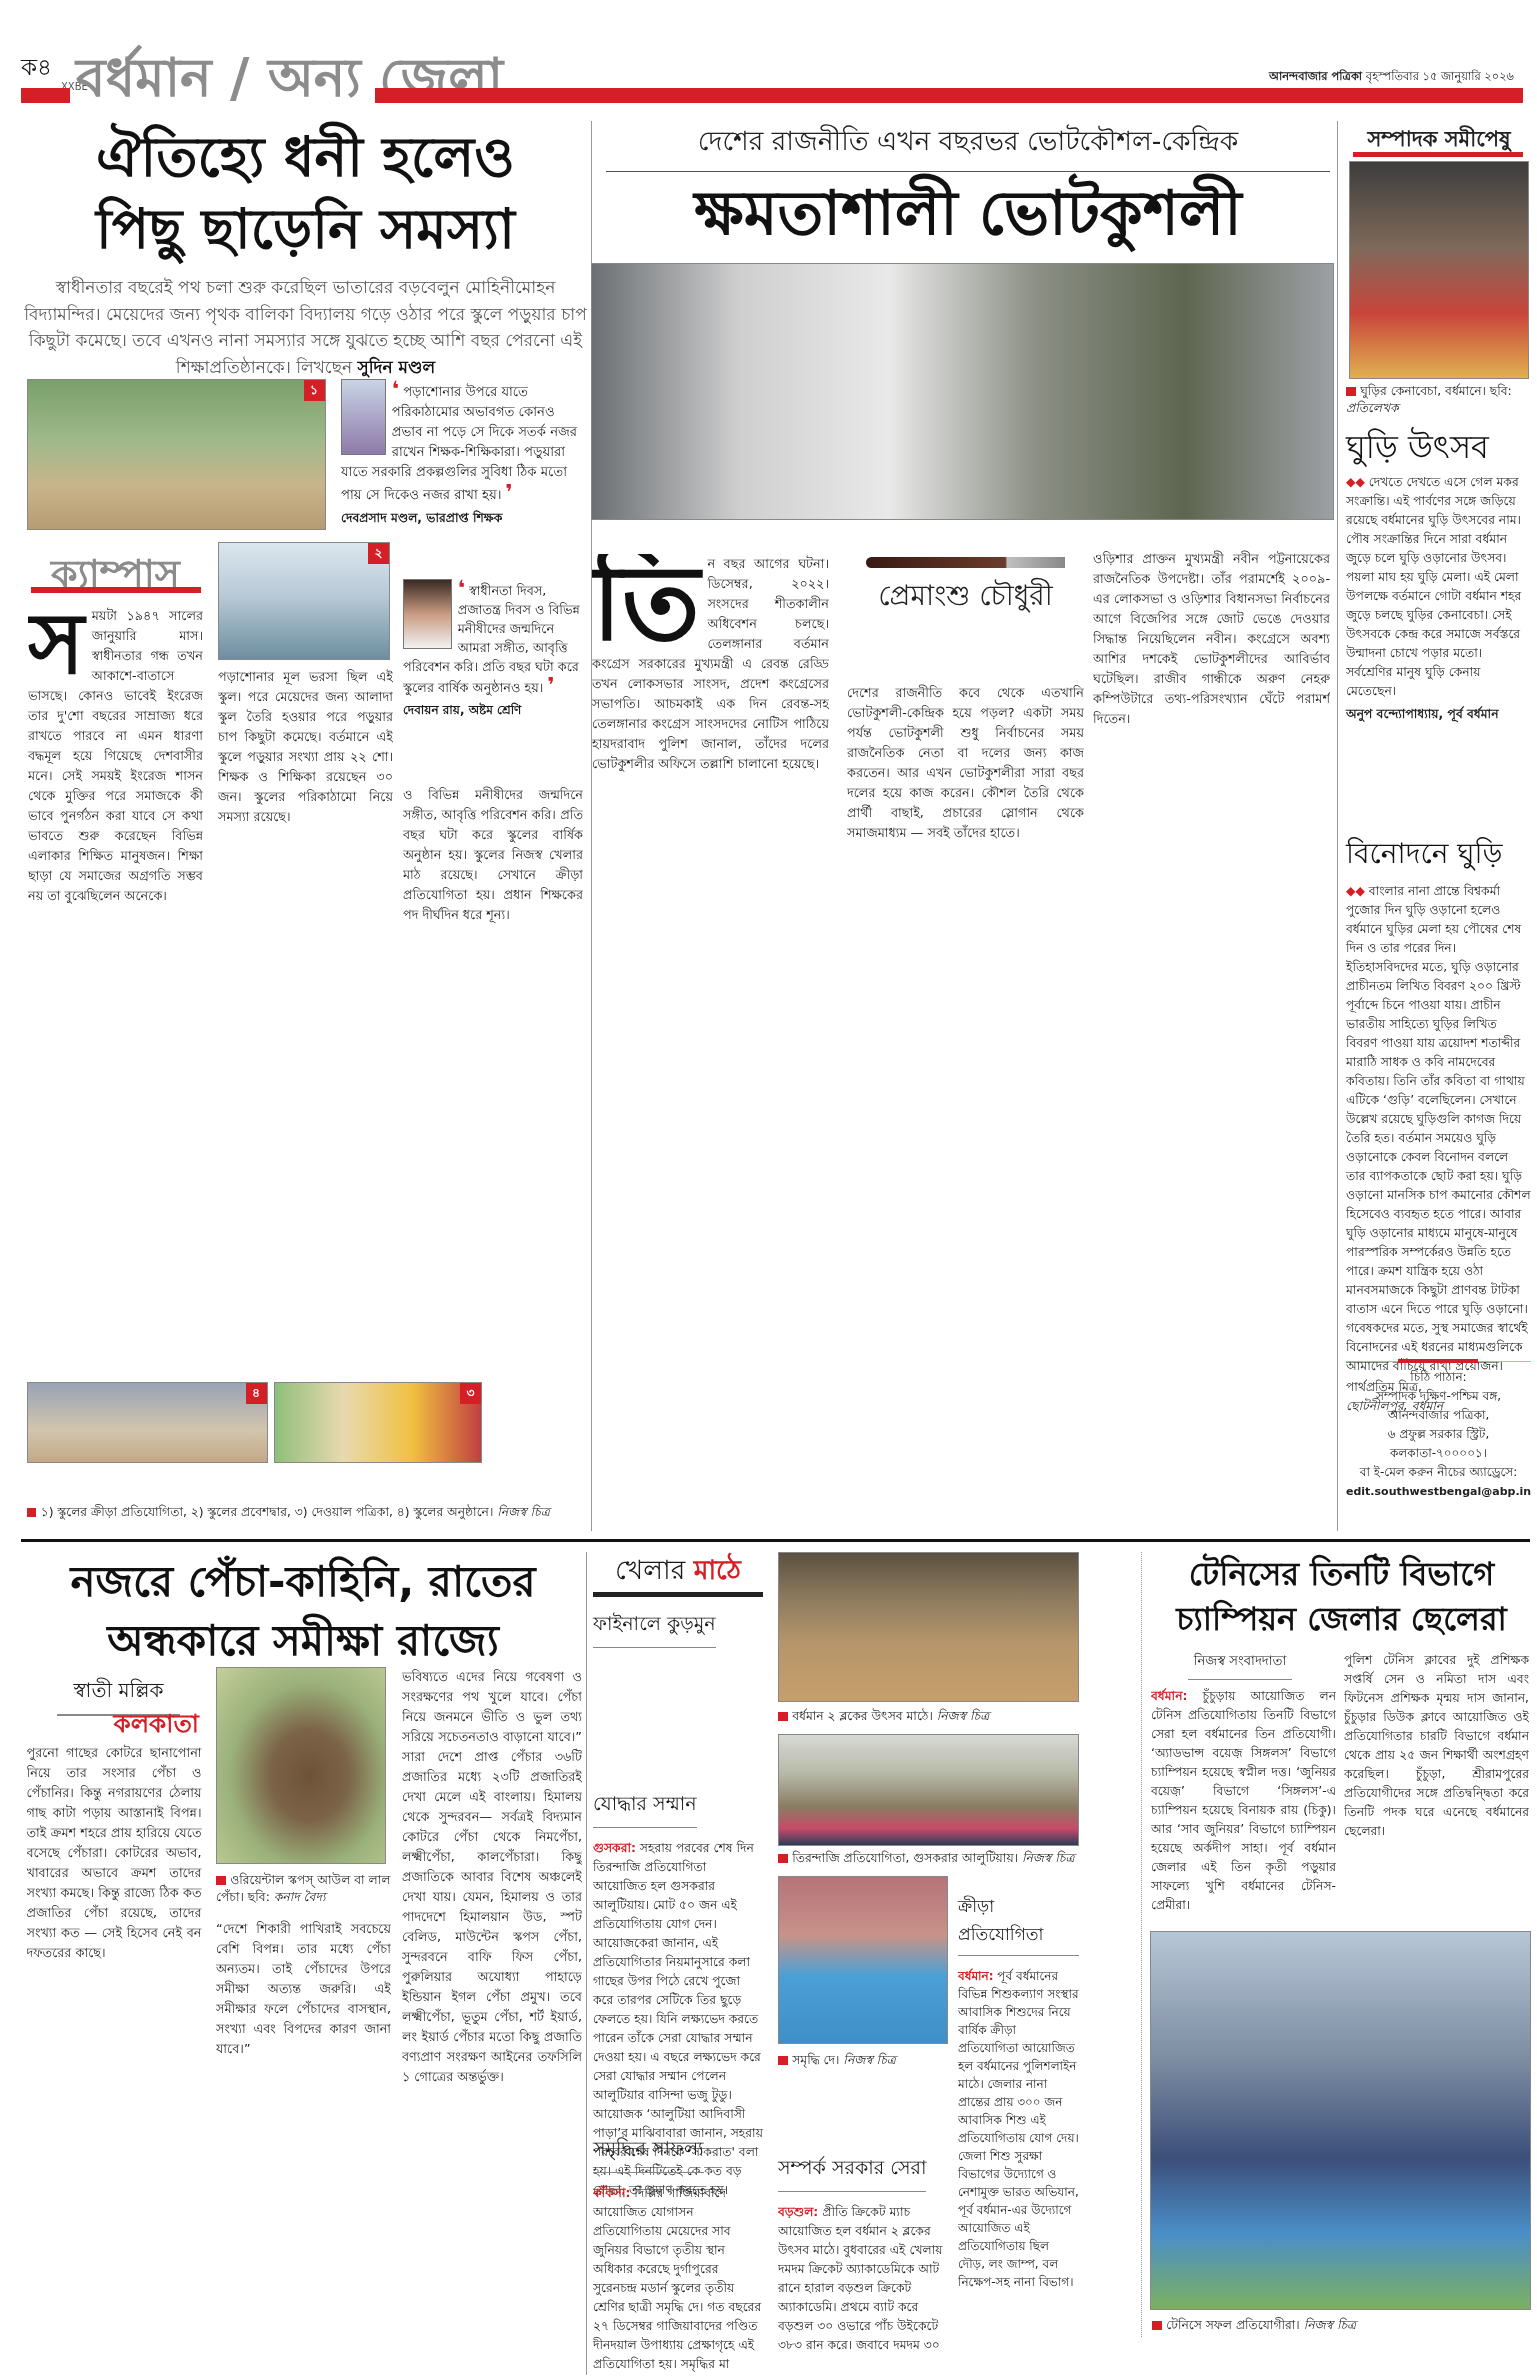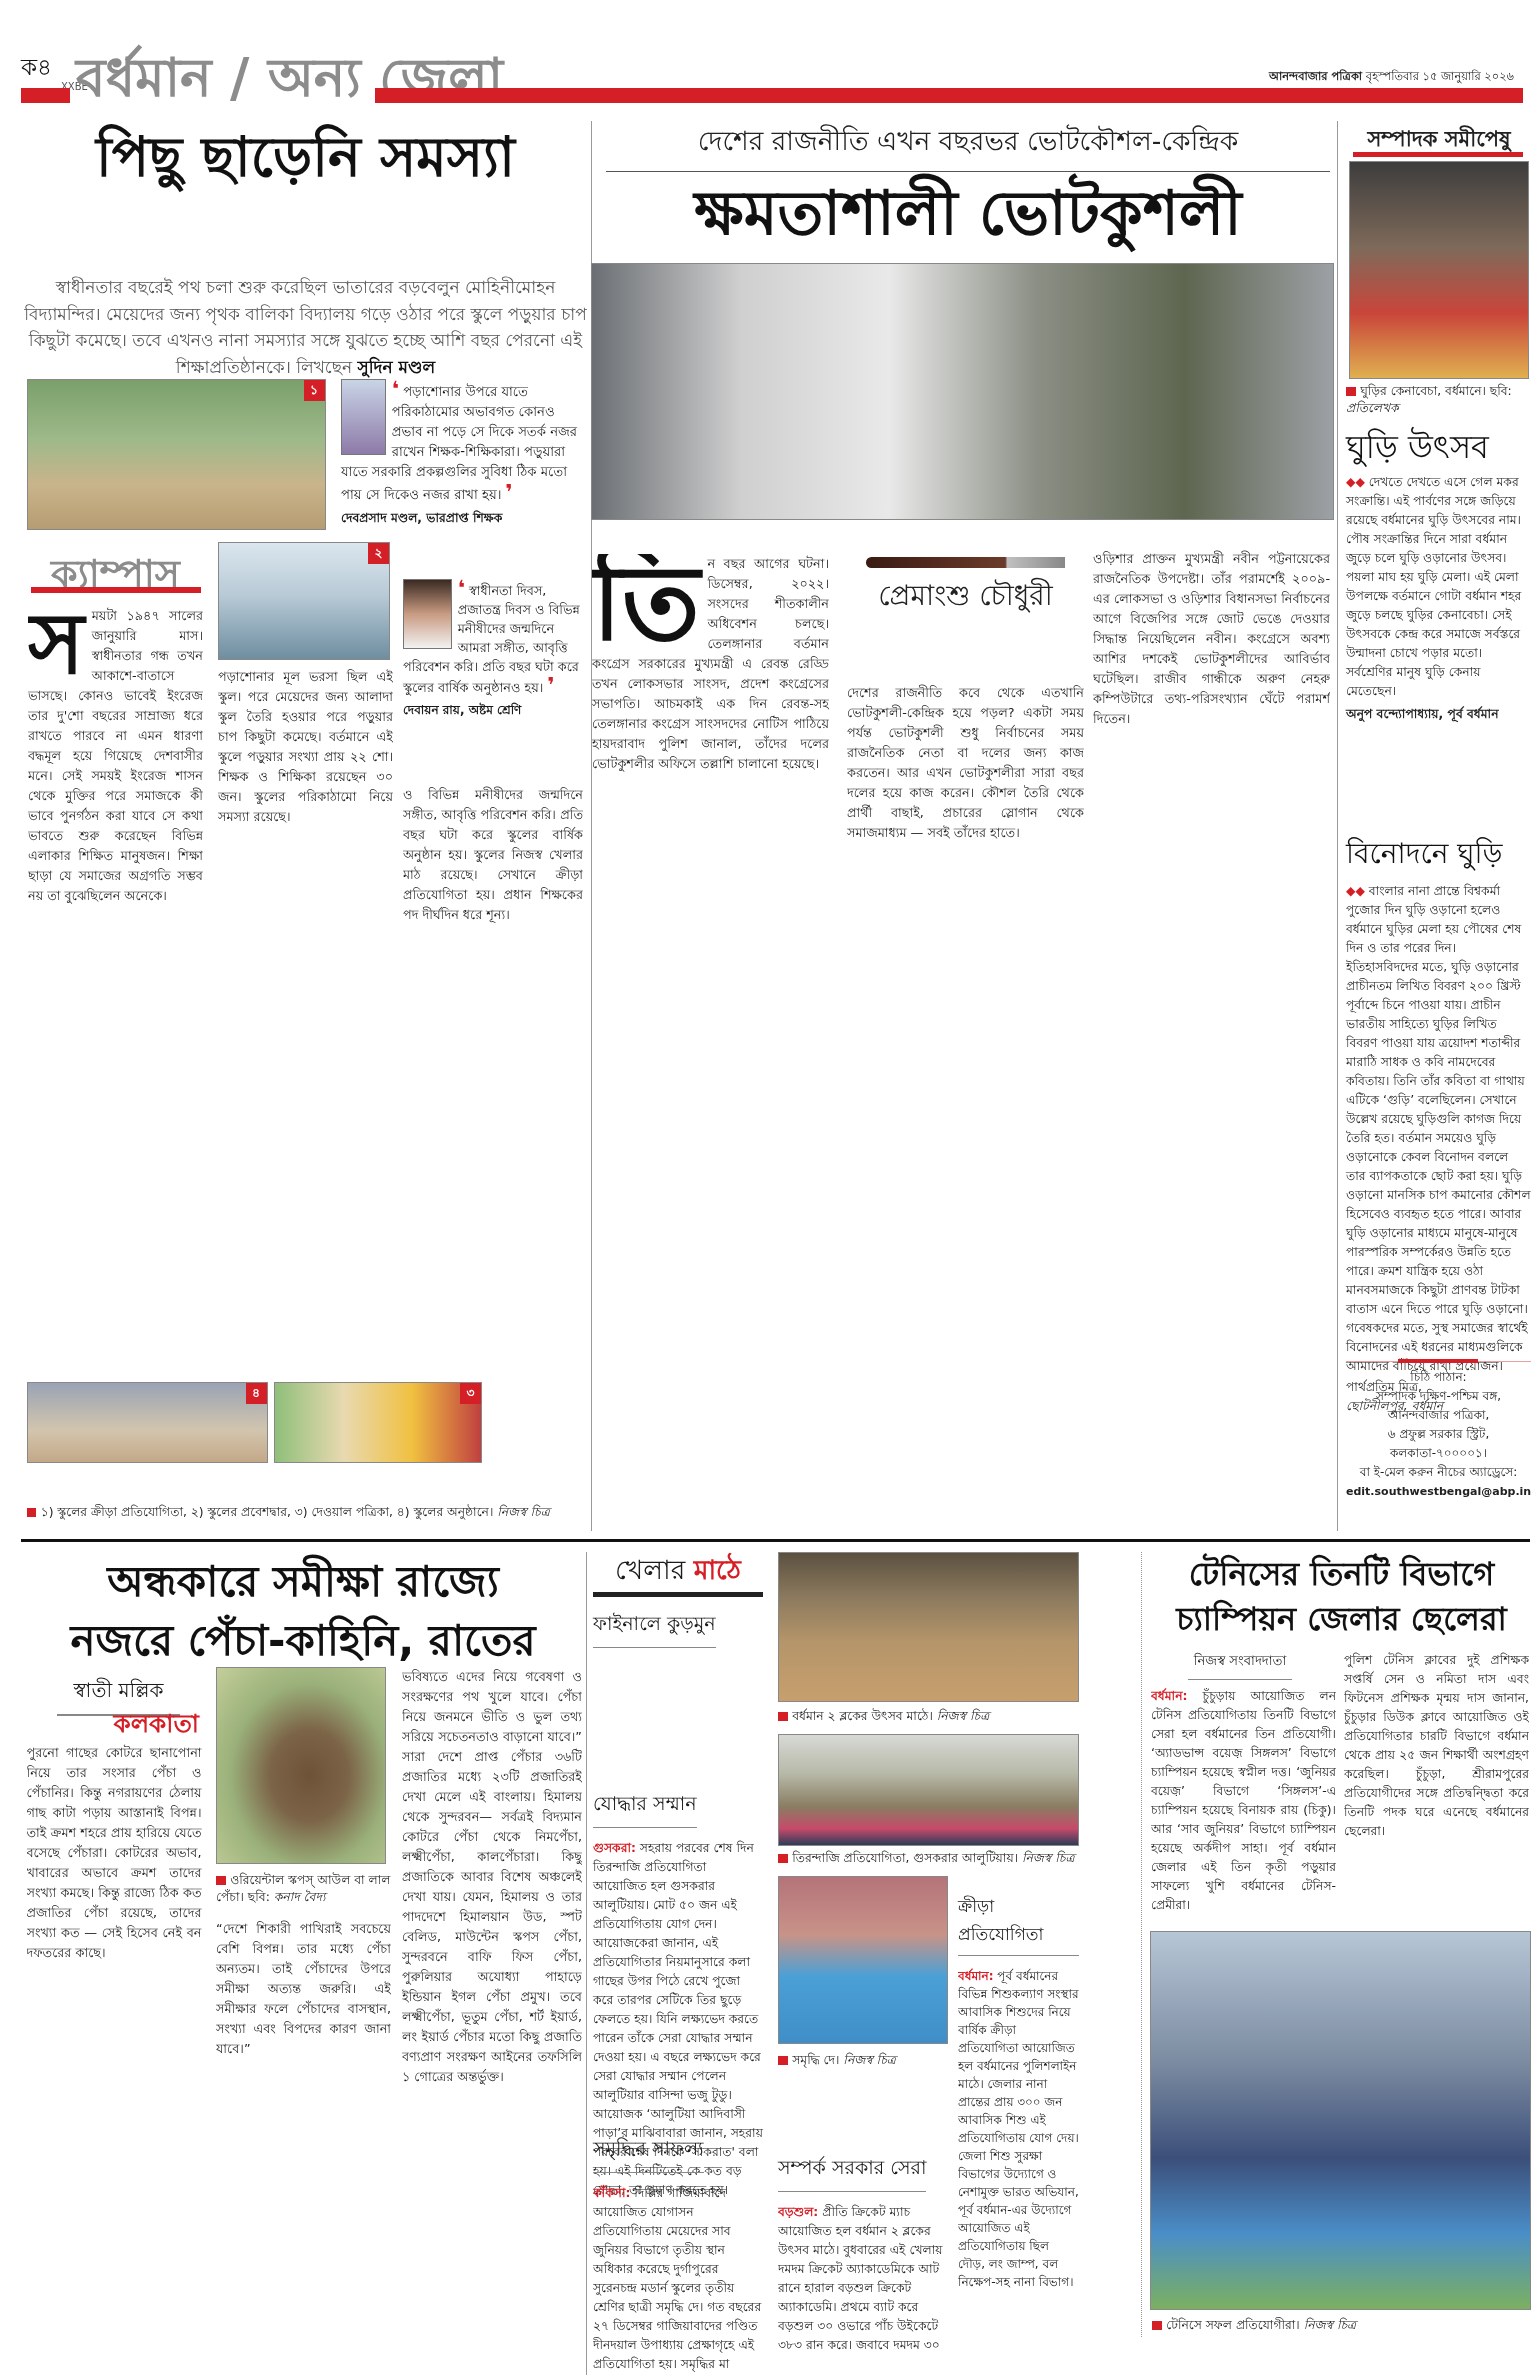--- a/index.html
+++ b/index.html
@@ -29,20 +29,21 @@
 <div class="abs" style="left:61px;top:81px;font-size:10px;color:#555;">XXBE</div>
 <div class="redbar" style="left:21px;top:88px;width:49px;height:15px;"></div>
 <div class="abs" style="left:76px;top:45px;font-size:53px;font-weight:bold;color:#8c8c8c;line-height:66px;white-space:nowrap;">বর্ধমান / অন্য জেলা</div>
 <div class="redbar" style="left:375px;top:88px;width:1148px;height:15px;"></div>
 <div class="abs" style="right:24px;top:68px;font-size:11.4px;color:#222;white-space:nowrap;">
   <b>আনন্দবাজার পত্রিকা</b>
   <span>বৃহস্পতিবার ১৫ জানুয়ারি ২০২৬</span>
 </div>
 
 <div class="headline abs" style="left:24px;top:121px;width:563px;font-size:55px;line-height:72px;">
+  <div>ঐতিহ্যে ধনী হলেও</div>
   <div>পিছু ছাড়েনি সমস্যা</div>
 </div>
 <div class="abs" style="left:24px;top:274px;width:563px;font-size:17px;line-height:26.5px;color:#555;text-align:center;">
   <span>স্বাধীনতার বছরেই পথ চলা শুরু করেছিল ভাতারের বড়বেলুন মোহিনীমোহন বিদ্যামন্দির। মেয়েদের জন্য পৃথক বালিকা বিদ্যালয় গড়ে ওঠার পরে স্কুলে পড়ুয়ার চাপ কিছুটা কমেছে। তবে এখনও নানা সমস্যার সঙ্গে যুঝতে হচ্ছে আশি বছর পেরনো এই শিক্ষাপ্রতিষ্ঠানকে। লিখছেন</span>
   <b style="color:#111;">সুদিন মণ্ডল</b>
 </div>
 
 <div class="photo" style="left:26.5px;top:379px;width:299px;height:151px;background:linear-gradient(180deg,#7aa06a 0%,#9eb98a 40%,#c9b48b 70%,#b79c72 100%);">
   <div class="badge">১</div>
 </div>
@@ -130,22 +131,22 @@
   <div>আনন্দবাজার পত্রিকা,</div>
   <div>৬ প্রফুল্ল সরকার স্ট্রিট,</div>
   <div>কলকাতা-৭০০০০১।</div>
   <div>বা ই-মেল করুন নীচের অ্যাড্রেসে:</div>
   <a href="#" style="color:#222;text-decoration:none;font-weight:bold;font-size:11px;">edit.southwestbengal@abp.in</a>
 </div>
 
 <div class="abs" style="left:21px;top:1539px;width:1509px;height:2.8px;background:#111;"></div>
 
 <div class="headline abs" style="left:24px;top:1552px;width:558px;font-size:42px;line-height:59px;">
+  <div>নজরে পেঁচা-কাহিনি, রাতের</div>
   <div>অন্ধকারে সমীক্ষা রাজ্যে</div>
-  <div>নজরে পেঁচা-কাহিনি, রাতের</div>
 </div>
 <div class="abs" style="left:57px;top:1675px;width:123px;text-align:center;font-size:20px;border-bottom:2.8px solid #888;padding-bottom:5.7px;">স্বাতী মল্লিক</div>
 <div class="abs" style="left:38px;top:1705px;width:161px;text-align:right;font-size:24.6px;font-weight:bold;color:#d51f26;">কলকাতা</div>
 <div class="abs body-text" style="left:26.5px;top:1743px;width:175px;height:629px;overflow:hidden;">পুরনো গাছের কোটরে ছানাপোনা নিয়ে তার সংসার পেঁচা ও পেঁচানির। কিন্তু নগরায়ণের ঠেলায় গাছ কাটা পড়ায় আস্তানাই বিপন্ন। তাই ক্রমশ শহরে প্রায় হারিয়ে যেতে বসেছে পেঁচারা। কোটরের অভাব, খাবারের অভাবে ক্রমশ তাদের সংখ্যা কমছে। কিন্তু রাজ্যে ঠিক কত প্রজাতির পেঁচা রয়েছে, তাদের সংখ্যা কত — সেই হিসেব নেই বন দফতরের কাছে।</div>
 
 <div class="photo" style="left:216px;top:1667px;width:170px;height:197px;background:radial-gradient(ellipse at 55% 55%,#6e5238 0%,#7c6448 30%,#9ab07a 60%,#c4cf9a 100%);"></div>
 <div class="abs caption" style="left:216px;top:1872px;width:175px;">
   <span class="sq"></span><span>ওরিয়েন্টাল স্কপস্ আউল বা লাল পেঁচা। ছবি:</span> <i>কনাদ বৈদ্য</i>
 </div>
 <div class="abs body-text" style="left:216px;top:1919px;width:175px;height:454px;overflow:hidden;">“দেশে শিকারী পাখিরাই সবচেয়ে বেশি বিপন্ন। তার মধ্যে পেঁচা অন্যতম। তাই পেঁচাদের উপরে সমীক্ষা অত্যন্ত জরুরি। এই সমীক্ষার ফলে পেঁচাদের বাসস্থান, সংখ্যা এবং বিপদের কারণ জানা যাবে।”</div>

